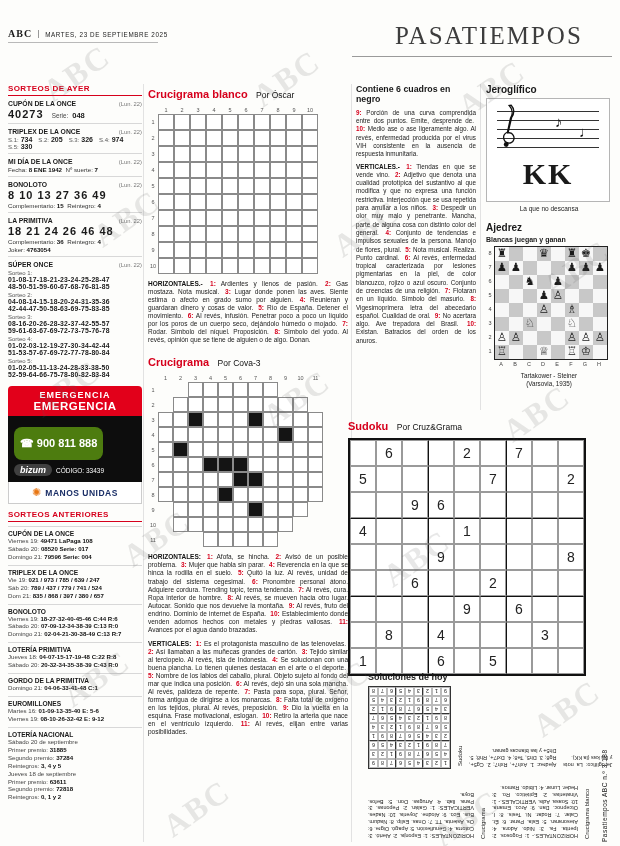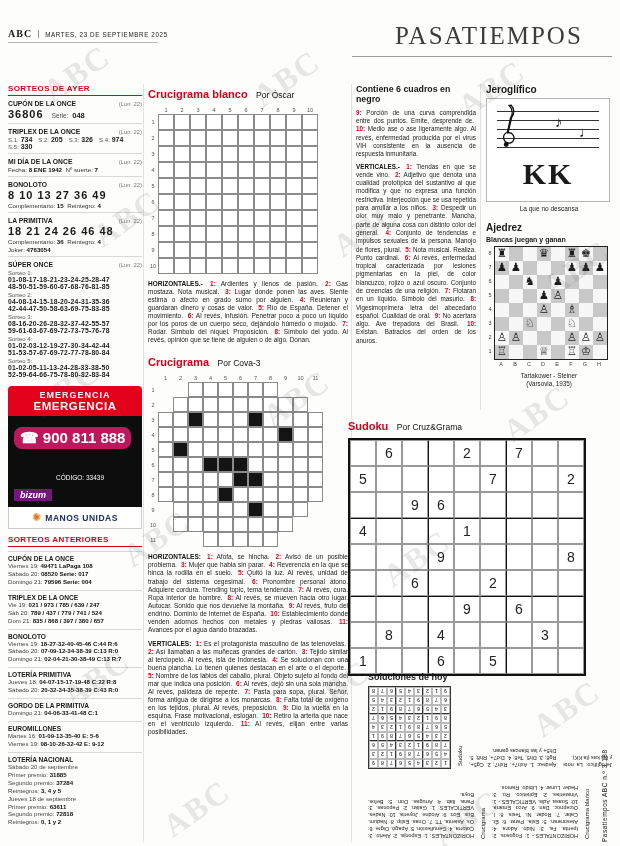--- a/index.html
+++ b/index.html
@@ -47,25 +47,25 @@
   .so-label { font-size:6px; color:#555; }
   .so-nums { font-size:6.8px; font-weight:bold; letter-spacing:.2px; }
 
   
   .ad { margin:5px 0 6px 0; width:134px; }
   .ad-red { background:#e2001a; color:#fff; text-align:center; padding:4px 2px; border-radius:4px 4px 0 0; }
   .ad-l1 { font-size:9px; font-weight:bold; letter-spacing:1px; }
   .ad-l2 { font-size:11.5px; font-weight:bold; letter-spacing:.5px; }
   .ad-black { background:#0d0d0d; color:#fff; padding:7px 6px 6px 6px; }
   .ad-dona { font-size:26px; font-weight:bold; letter-spacing:2px; }
-  .ad-phone { margin-top:4px; display:inline-block; background:#be185d; border-radius:8px;
-              padding:2px 6px; font-size:15px; font-weight:bold; }
+  .ad-phone { margin-top:4px; display:inline-block; background:#4d7c0f; border-radius:8px;
+              padding:10px 6px; font-size:11px; font-weight:bold; }
   .ad-bizum { margin-top:4px; display:flex; align-items:center; gap:4px; }
-  .bz { background:#701a75; color:#fff; font-style:italic; font-weight:bold; font-size:9px;
-        border-radius:0; padding:1px 6px;margin-top:36px; }
+  .bz { background:#404040; color:#fff; font-style:italic; font-weight:bold; font-size:9px;
+        border-radius:6px; padding:1px 6px; }
   .cd { font-size:6.5px; color:#fff; }
   .ad-white { background:#fff; border:1px solid #ccc; border-top:none; display:flex; align-items:center;
               justify-content:center; gap:4px; padding:4px 0; }
   .mu-ico { color:#e87511; font-size:11px; }
   .mu { color:#1a2e66; font-weight:bold; font-size:8.5px; letter-spacing:.5px; }
 
   
   .sa-block { border-top:1px solid #d8d8d8; padding-top:3px; margin-top:4px; }
   .sa-block:first-of-type { border-top:none; margin-top:0; }
   .sa-name { font-size:6.6px; font-weight:bold; }
@@ -167,21 +167,21 @@
 
 <div class="abs" id="col-left">
   <div class="red-head">SORTEOS DE AYER</div>
 
   <div class="lot-entry">
     <div class="lot-name-row">
       <span class="lot-name">CUPÓN DE LA ONCE</span>
       <span class="lot-date">(Lun. 22)</span>
     </div>
     <div class="lot-big">
-      <span>36806</span>
+      <span>40273</span>
       &nbsp;<span class="small-lab">Serie:</span>
       <span class="small-val">048</span>
     </div>
   </div>
 
   <div class="lot-entry">
     <div class="lot-name-row">
       <span class="lot-name">TRIPLEX DE LA ONCE</span>
       <span class="lot-date">(Lun. 22)</span>
     </div>

